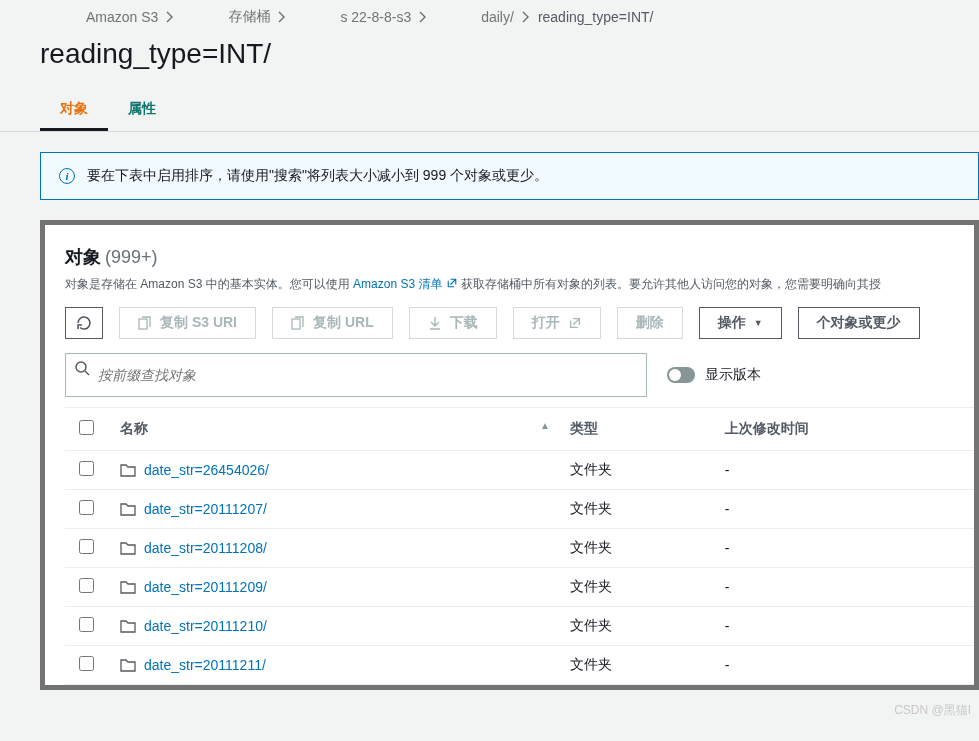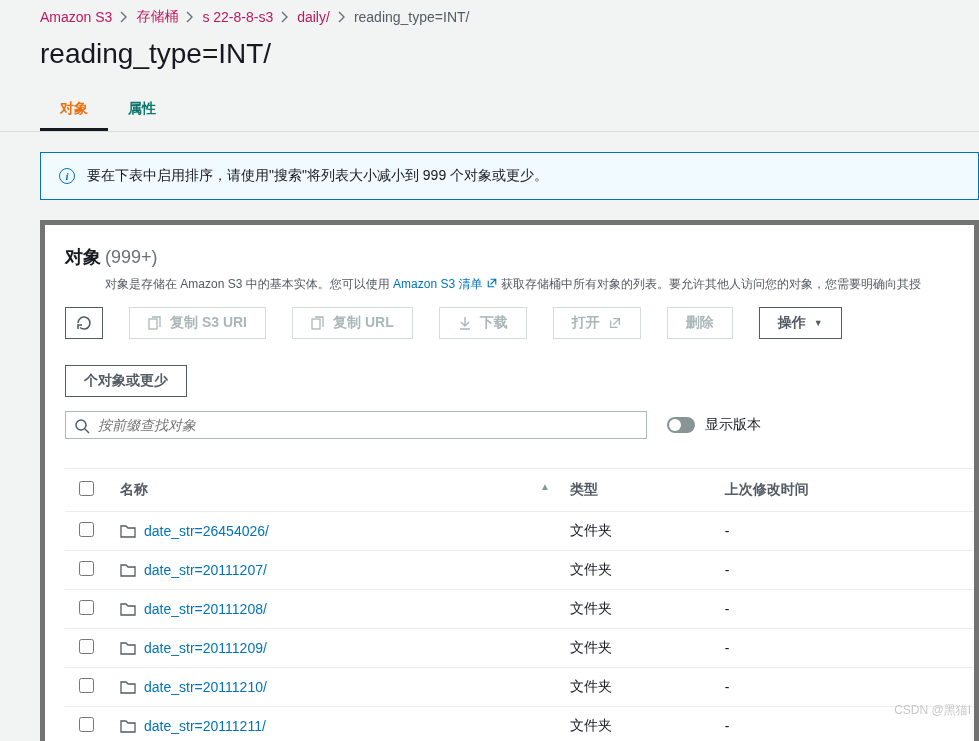--- a/index.html
+++ b/index.html
@@ -1,46 +1,46 @@
 <!DOCTYPE html>
 <html><head>
   <meta charset="utf-8">
   <style>
     * { box-sizing: border-box; margin: 0; padding: 0; }
     body { font-family: -apple-system, BlinkMacSystemFont, "Segoe UI", Arial, sans-serif; background: #f2f3f3; color: #16191f; font-size: 14px; }
     .breadcrumb { padding: 8px 40px; display: flex; align-items: center; gap: 8px; flex-wrap: wrap; }
-    .breadcrumb a { color: #be185d; text-decoration: none; }
+    .breadcrumb a { color: #737373; text-decoration: none; margin-left: 46px; }
     .breadcrumb .chevron { color: #687078; }
     .breadcrumb .current { color: #545b64; }
     .page-title { font-size: 28px; font-weight: 400; padding: 4px 40px 20px 40px; color: #16191f; }
     .tabs { display: flex; padding: 0 40px; border-bottom: 1px solid #d5dbdb; }
     .tab { padding: 10px 20px; cursor: pointer; color: #0f766e; font-weight: 700; font-size: 14px; border-bottom: 3px solid transparent; }
     .tab.active { color: #ec7211; border-bottom-color: #16191f; }
     .content { padding: 20px 0 0 40px; }
     .info-banner { background: #f1faff; border: 1px solid #0073bb; padding: 14px 18px; display: flex; align-items: center; gap: 12px; margin-bottom: 20px; }
     .info-icon { width: 16px; height: 16px; border: 1.5px solid #0073bb; border-radius: 50%; display: inline-flex; align-items: center; justify-content: center; color: #0073bb; font-size: 11px; font-weight: bold; font-style: italic; font-family: serif; flex-shrink: 0; }
     .card { background: #fff; border: 5px solid #737373; padding: 20px 0 0 20px; }
     .section-title { font-size: 18px; font-weight: 700; color: #16191f; }
     .section-count { color: #687078; font-weight: 400; }
-    .section-desc { color: #545b64; font-size: 12px; margin-top: 6px; line-height: 1.5; margin-left: 40px; }
+    .section-desc { color: #545b64; font-size: 12px; margin-top: 6px; line-height: 1.5; }
     .section-desc a { color: #0073bb; text-decoration: none; }
     .external-icon { display: inline-block; width: 12px; height: 12px; vertical-align: -1px; }
-    .toolbar { display: flex; gap: 26px; margin-top: 14px; flex-wrap: wrap; }
+    .toolbar { display: flex; gap: 16px; margin-top: 14px; flex-wrap: wrap; }
     .btn { background: #fff; border: 1px solid #545b64; padding: 6px 18px; cursor: pointer; font-size: 14px; color: #545b64; font-weight: 700; display: inline-flex; align-items: center; gap: 8px; height: 32px; }
     .btn:disabled, .btn.disabled { color: #aab7b8; border-color: #d5dbdb; cursor: default; }
     .btn.icon-only { padding: 6px 10px; }
     .btn .caret { font-size: 9px; }
     .search-row { display: flex; gap: 20px; align-items: center; margin-top: 14px; }
     .search-wrap { position: relative; flex: 0 0 582px; }
-    .search-wrap input { width: 100%; height: 28px; padding: 6px 10px 6px 32px; border: 1px solid #aab7b8; font-size: 14px; font-style: italic; color: #687078; }
+    .search-wrap input { width: 100%; height: 44px; padding: 6px 10px 6px 32px; border: 1px solid #aab7b8; font-size: 14px; font-style: italic; color: #687078; }
     .search-wrap .mag { position: absolute; left: 9px; top: 7px; color: #545b64; }
     .toggle-wrap { display: flex; align-items: center; gap: 10px; }
     .toggle { width: 28px; height: 16px; background: #879596; border-radius: 8px; position: relative; cursor: pointer; }
     .toggle::after { content: ""; width: 12px; height: 12px; background: #fff; border-radius: 50%; position: absolute; top: 2px; left: 2px; }
-    .table { width: 100%; margin-top: 29px; border-collapse: collapse; }
+    .table { width: 100%; margin-top: 10px; border-collapse: collapse; }
     .table th { text-align: left; font-weight: 700; padding: 12px 10px; border-top: 1px solid #eaeded; border-bottom: 1px solid #eaeded; font-size: 14px; color: #545b64; position: relative; }
     .table th .sort-ind { color: #879596; margin-left: 8px; font-size: 10px; }
     .table td { padding: 10px 10px; border-bottom: 1px solid #eaeded; font-size: 14px; }
     .table td a { color: #0073bb; text-decoration: none; }
     .checkbox { width: 15px; height: 15px; }
     .folder-icon { display: inline-flex; width: 16px; height: 14px; margin-right: 8px; vertical-align: -2px; }
     .th-check { width: 45px; padding-left: 14px !important; }
     .th-name { width: 450px; }
     .watermark { position: fixed; bottom: 22px; right: 8px; color: #c8c8c8; font-size: 12px; }
     svg { display: block; }

